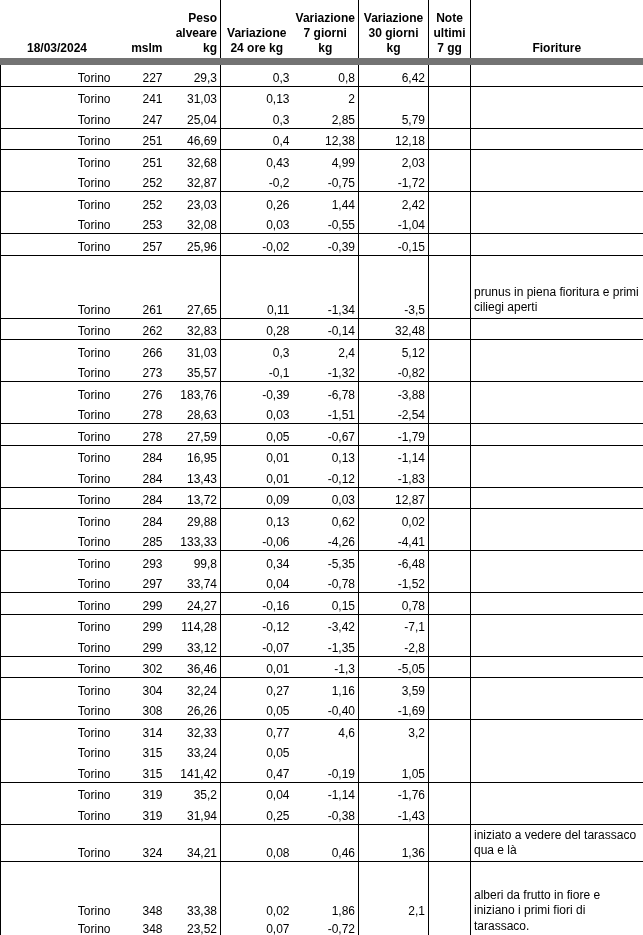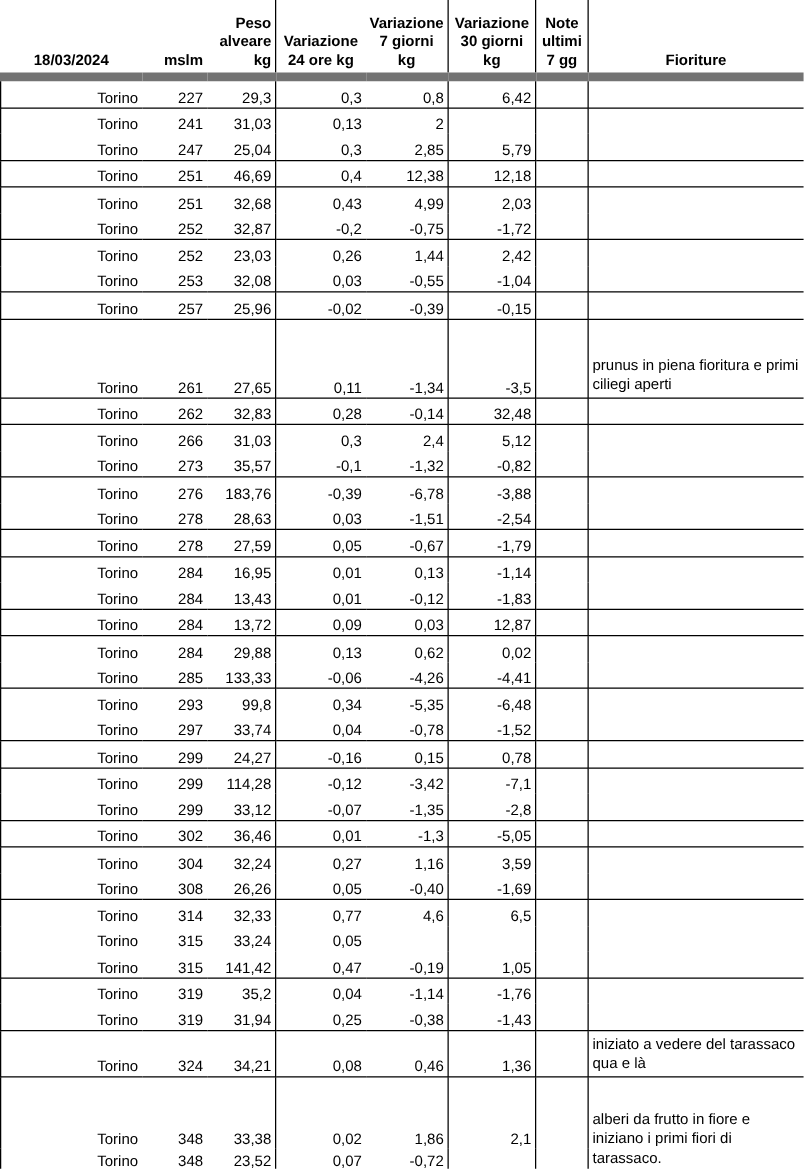--- a/index.html
+++ b/index.html
@@ -333,21 +333,21 @@
         <td class="num br">-1,69</td>
         <td class="br"></td>
         <td class="note"></td>
       </tr>
       <tr class="data">
         <td class="loc first">Torino</td>
         <td class="num">314</td>
         <td class="num br">32,33</td>
         <td class="num">0,77</td>
         <td class="num br">4,6</td>
-        <td class="num br">6,5</td>
+        <td class="num br">3,2</td>
         <td class="br"></td>
         <td class="note"></td>
       </tr>
       <tr class="data">
         <td class="loc first">Torino</td>
         <td class="num">315</td>
         <td class="num br">33,24</td>
         <td class="num">0,05</td>
         <td class="num br"></td>
         <td class="num br"></td>

